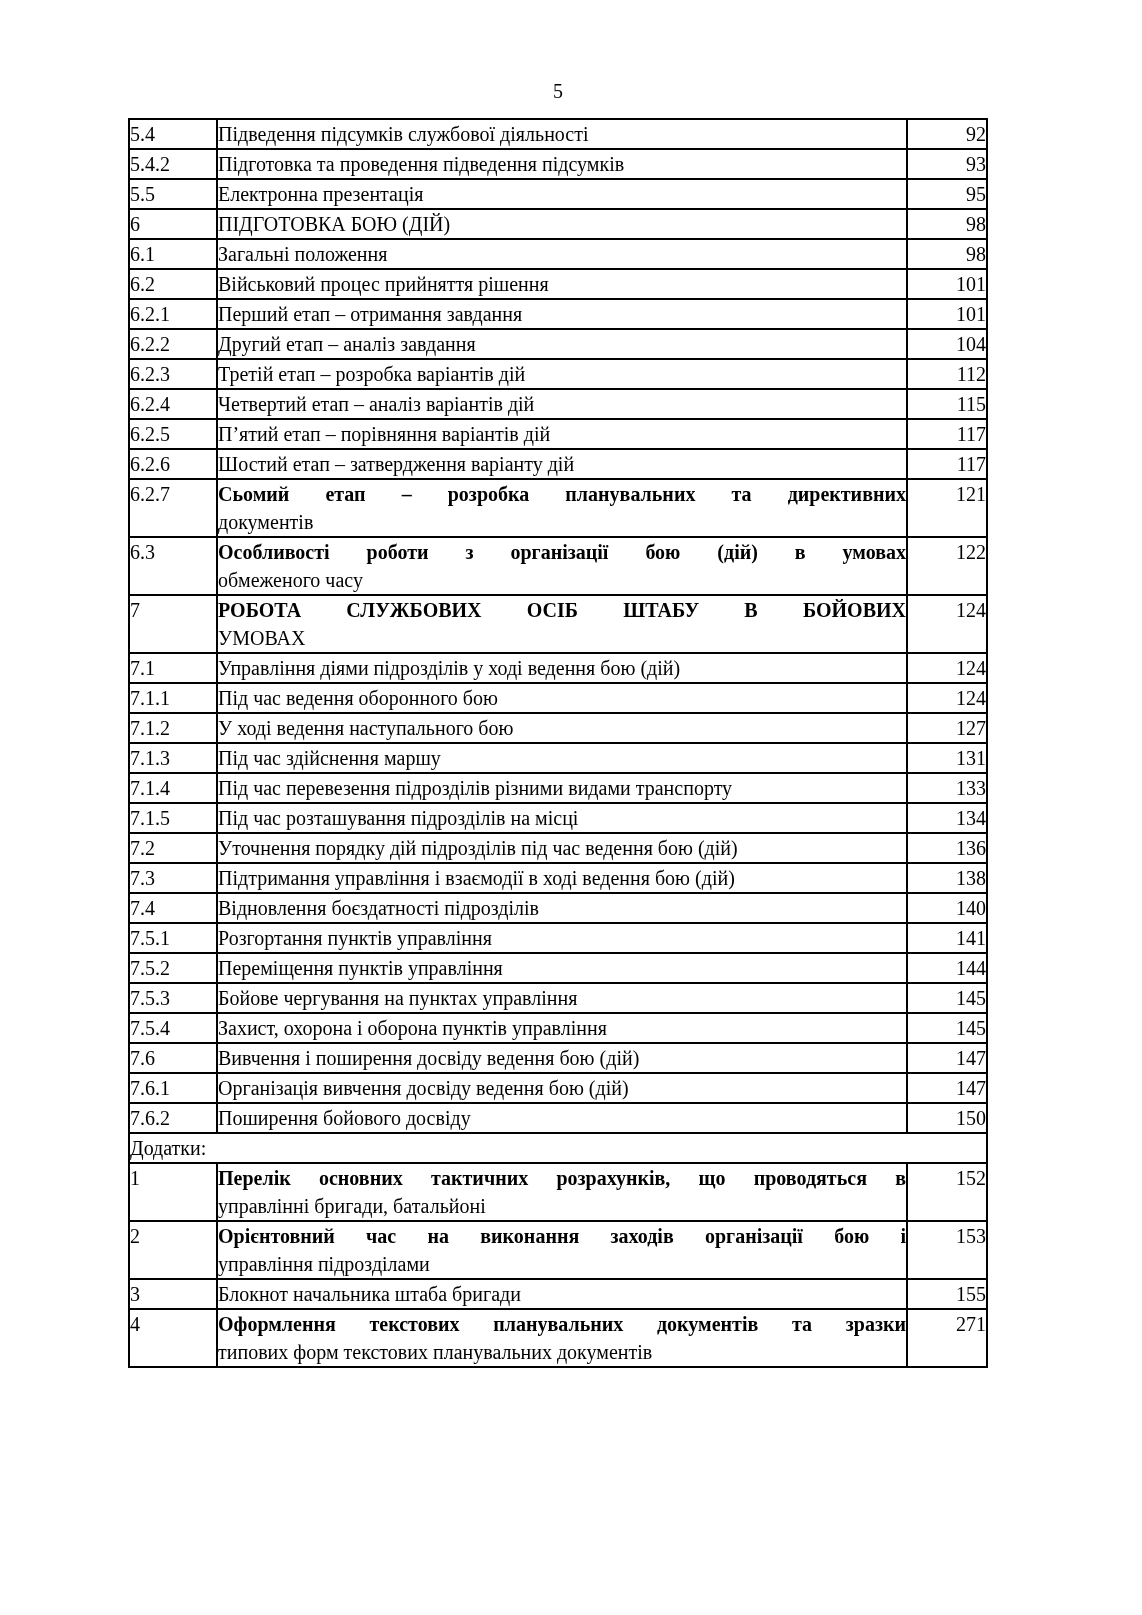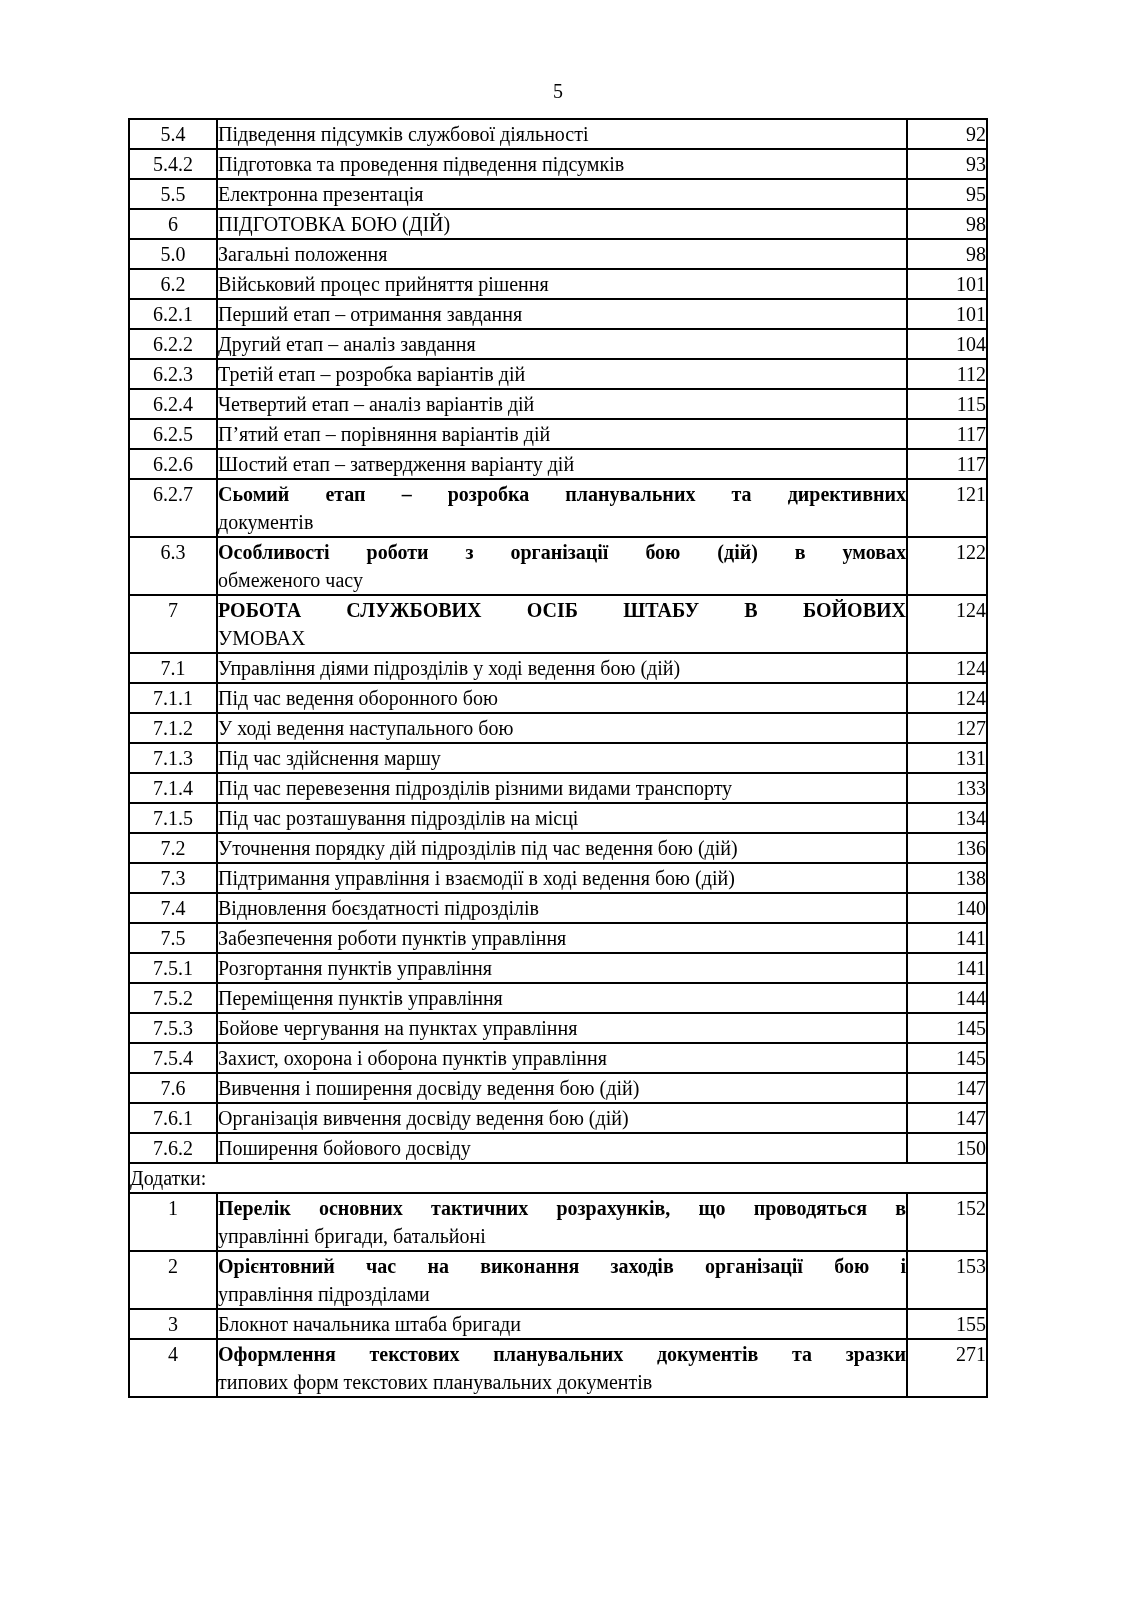--- a/index.html
+++ b/index.html
@@ -34,21 +34,20 @@
     width: 860px;
   }
   table.toc td {
     border: 2px solid #000;
     font-size: 20px;
     line-height: 28px;
     vertical-align: top;
     padding: 0;
   }
   td.num {
-    text-align: center;
     padding: 0 2px;
     margin-top: 40px;
   }
   td.title {
     text-align: left;
     padding: 0 10px 0 8px;
     border-radius: 6px;
   }
   td.page {
     text-align: right;
@@ -94,21 +93,21 @@
           <td class="num">5.5</td>
           <td class="title">Електронна презентація</td>
           <td class="page">95</td>
         </tr>
         <tr>
           <td class="num">6</td>
           <td class="title">ПІДГОТОВКА БОЮ (ДІЙ)</td>
           <td class="page">98</td>
         </tr>
         <tr>
-          <td class="num">5.0</td>
+          <td class="num">6.1</td>
           <td class="title">Загальні положення</td>
           <td class="page">98</td>
         </tr>
         <tr>
           <td class="num">6.2</td>
           <td class="title">Військовий процес прийняття рішення</td>
           <td class="page">101</td>
         </tr>
         <tr>
           <td class="num">6.2.1</td>
@@ -201,25 +200,20 @@
         </tr>
         <tr>
           <td class="num">7.3</td>
           <td class="title">Підтримання управління і взаємодії в ході ведення бою (дій)</td>
           <td class="page">138</td>
         </tr>
         <tr>
           <td class="num">7.4</td>
           <td class="title">Відновлення боєздатності підрозділів</td>
           <td class="page">140</td>
-        </tr>
-        <tr>
-          <td class="num">7.5</td>
-          <td class="title">Забезпечення роботи пунктів управління</td>
-          <td class="page">141</td>
         </tr>
         <tr>
           <td class="num">7.5.1</td>
           <td class="title">Розгортання пунктів управління</td>
           <td class="page">141</td>
         </tr>
         <tr>
           <td class="num">7.5.2</td>
           <td class="title">Переміщення пунктів управління</td>
           <td class="page">144</td>

